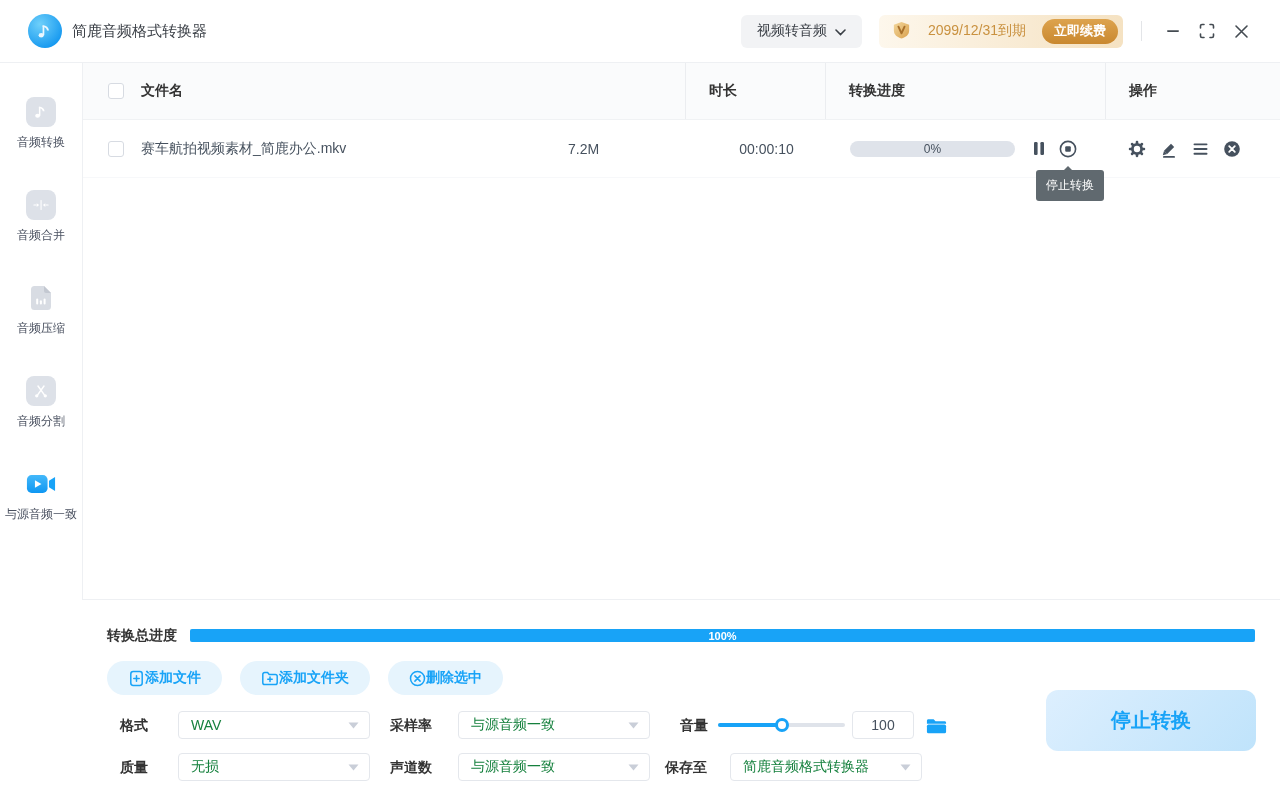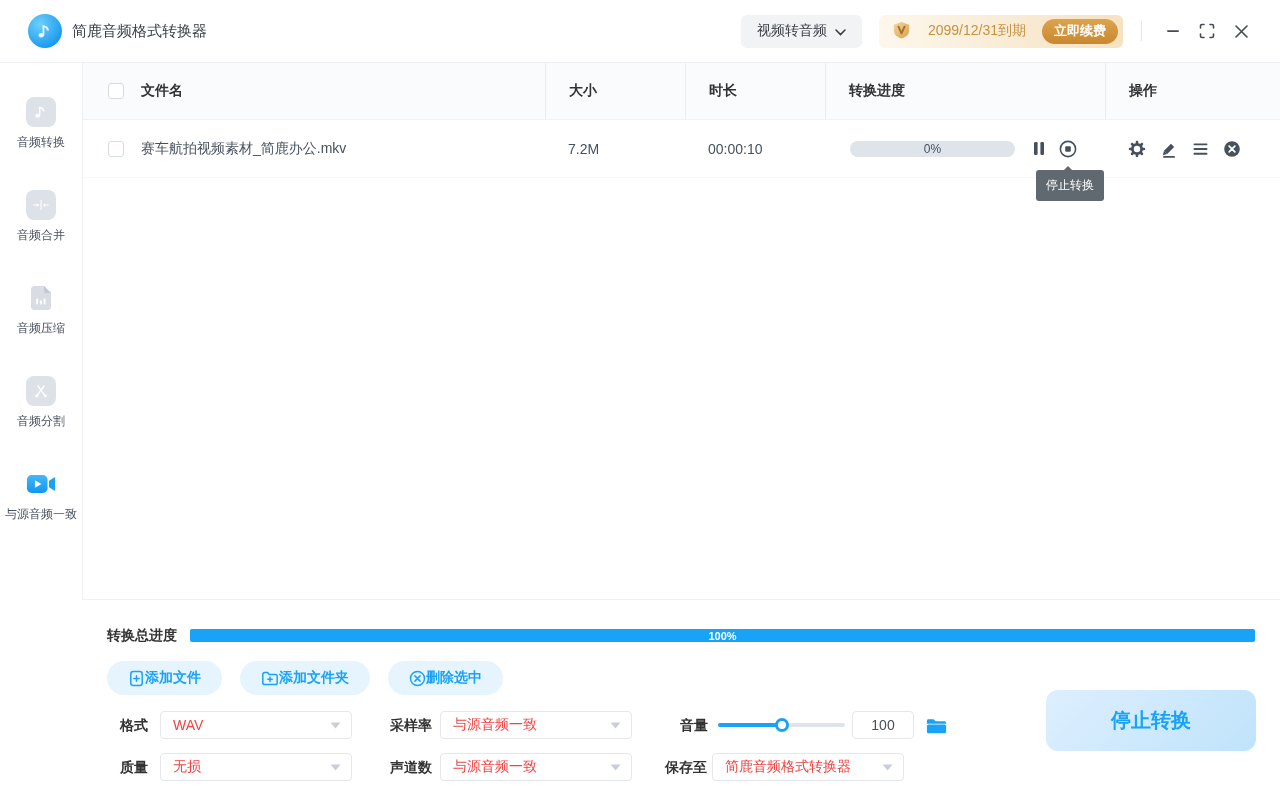--- a/index.html
+++ b/index.html
@@ -54,21 +54,21 @@
   .side-icon.bare { background:transparent; }
   .side-label { margin-top:7px; font-size:12px; color:#4a5160; }
   
   .list-area {
     position:absolute; top:63px; left:82px; right:0; height:537px;
     background:#fff; border-left:1px solid #eef0f3; border-bottom:1px solid #eef0f3;
   }
   .thead { display:flex; height:57px; align-items:center; background:#fafbfc; border-bottom:1px solid #f0f2f4; padding-right:24px; }
   .trow  { display:flex; height:58px; align-items:center; border-bottom:1px solid #f7f8fa; padding-right:24px; }
   .col-name { flex:1; display:flex; align-items:center; padding-left:25px; }
-  .col-size { width:140px; } .col-dur { width:140px; }
+  .col-size { width:140px; } .col-dur { width:140px;text-align:center; }
   .col-prog { width:280px; display:flex; align-items:center; }
   .col-act  { width:151px; display:flex; align-items:center; padding-left:23px; gap:14px; }
   .thead .col-size,.thead .col-dur,.thead .col-prog,.thead .col-act { align-self:stretch; display:flex; align-items:center; border-left:1px solid #ebedf0; }
   .thead .col-size,.thead .col-dur { padding-left:23px; }
   .thead .col-prog { padding-left:23px; }
   .th { font-weight:bold; color:#333; }
   .checkbox {
     width:16px; height:16px; border:1px solid #d7dbe2; border-radius:3px; background:#fff;
     margin-right:17px; flex:0 0 auto; cursor:pointer;
   }
@@ -109,21 +109,21 @@
   .pill-btn {
     height:34px; padding:0 21px; border:none; border-radius:17px;
     background:#e6f4fd; color:var(--accent,#18a3f7); font-size:14px; font-weight:bold;
     display:flex; align-items:center; cursor:pointer;
     font-family:inherit;
   }
   .f-label { position:absolute; font-weight:bold; color:#333; line-height:28px; }
   .select {
     position:absolute; width:192px; height:28px; border:1px solid #e4e7ec; border-radius:4px;
     background:#fff; display:flex; align-items:center; padding:0 10px 0 12px;
-    color:#ef4444; cursor:pointer;
+    color:#15803d; cursor:pointer;margin-left:18px;
   }
   .select .sel-val { flex:1; overflow:hidden; white-space:nowrap; }
   .num-box {
     position:absolute; width:62px; height:28px; border:1px solid #e4e7ec; border-radius:4px;
     display:flex; align-items:center; justify-content:center; color:#46515e;
   }
   .slider { position:absolute; left:718px; top:122px; width:127px; height:4px; border-radius:2px; background:#dfe3ea; }
   .slider-fill { position:absolute; left:0; top:0; bottom:0; border-radius:2px; background:var(--accent,#18a3f7); }
   .slider-handle {
     position:absolute; top:50%; width:14px; height:14px; border-radius:50%;
@@ -272,23 +272,20 @@
     <span class="side-label">与源音频一致</span>
   </div>
 </div>
 
 <div class="list-area">
   <div class="thead">
     <div class="col-name">
       <span class="checkbox"></span>
       <span class="th">文件名</span>
     </div>
-    <div class="col-size">
-        <span class="th">大小</span>
-      </div>
     <div class="col-dur">
         <span class="th">时长</span>
       </div>
     <div class="col-prog">
         <span class="th">转换进度</span>
       </div>
     <div class="col-act">
         <span class="th">操作</span>
       </div>
   </div>

